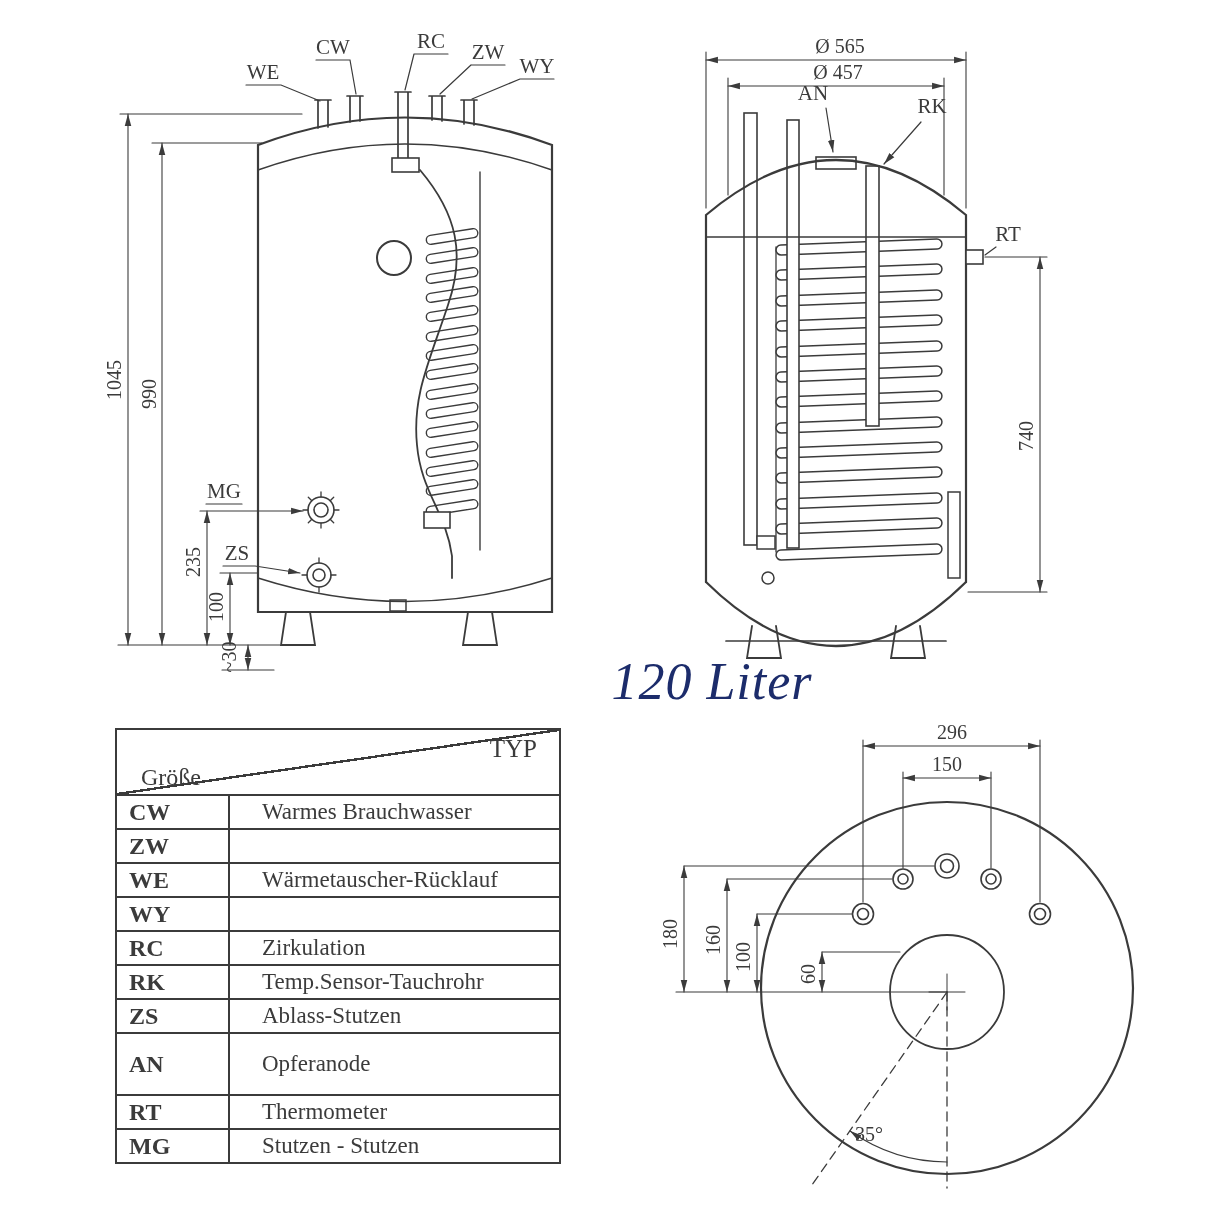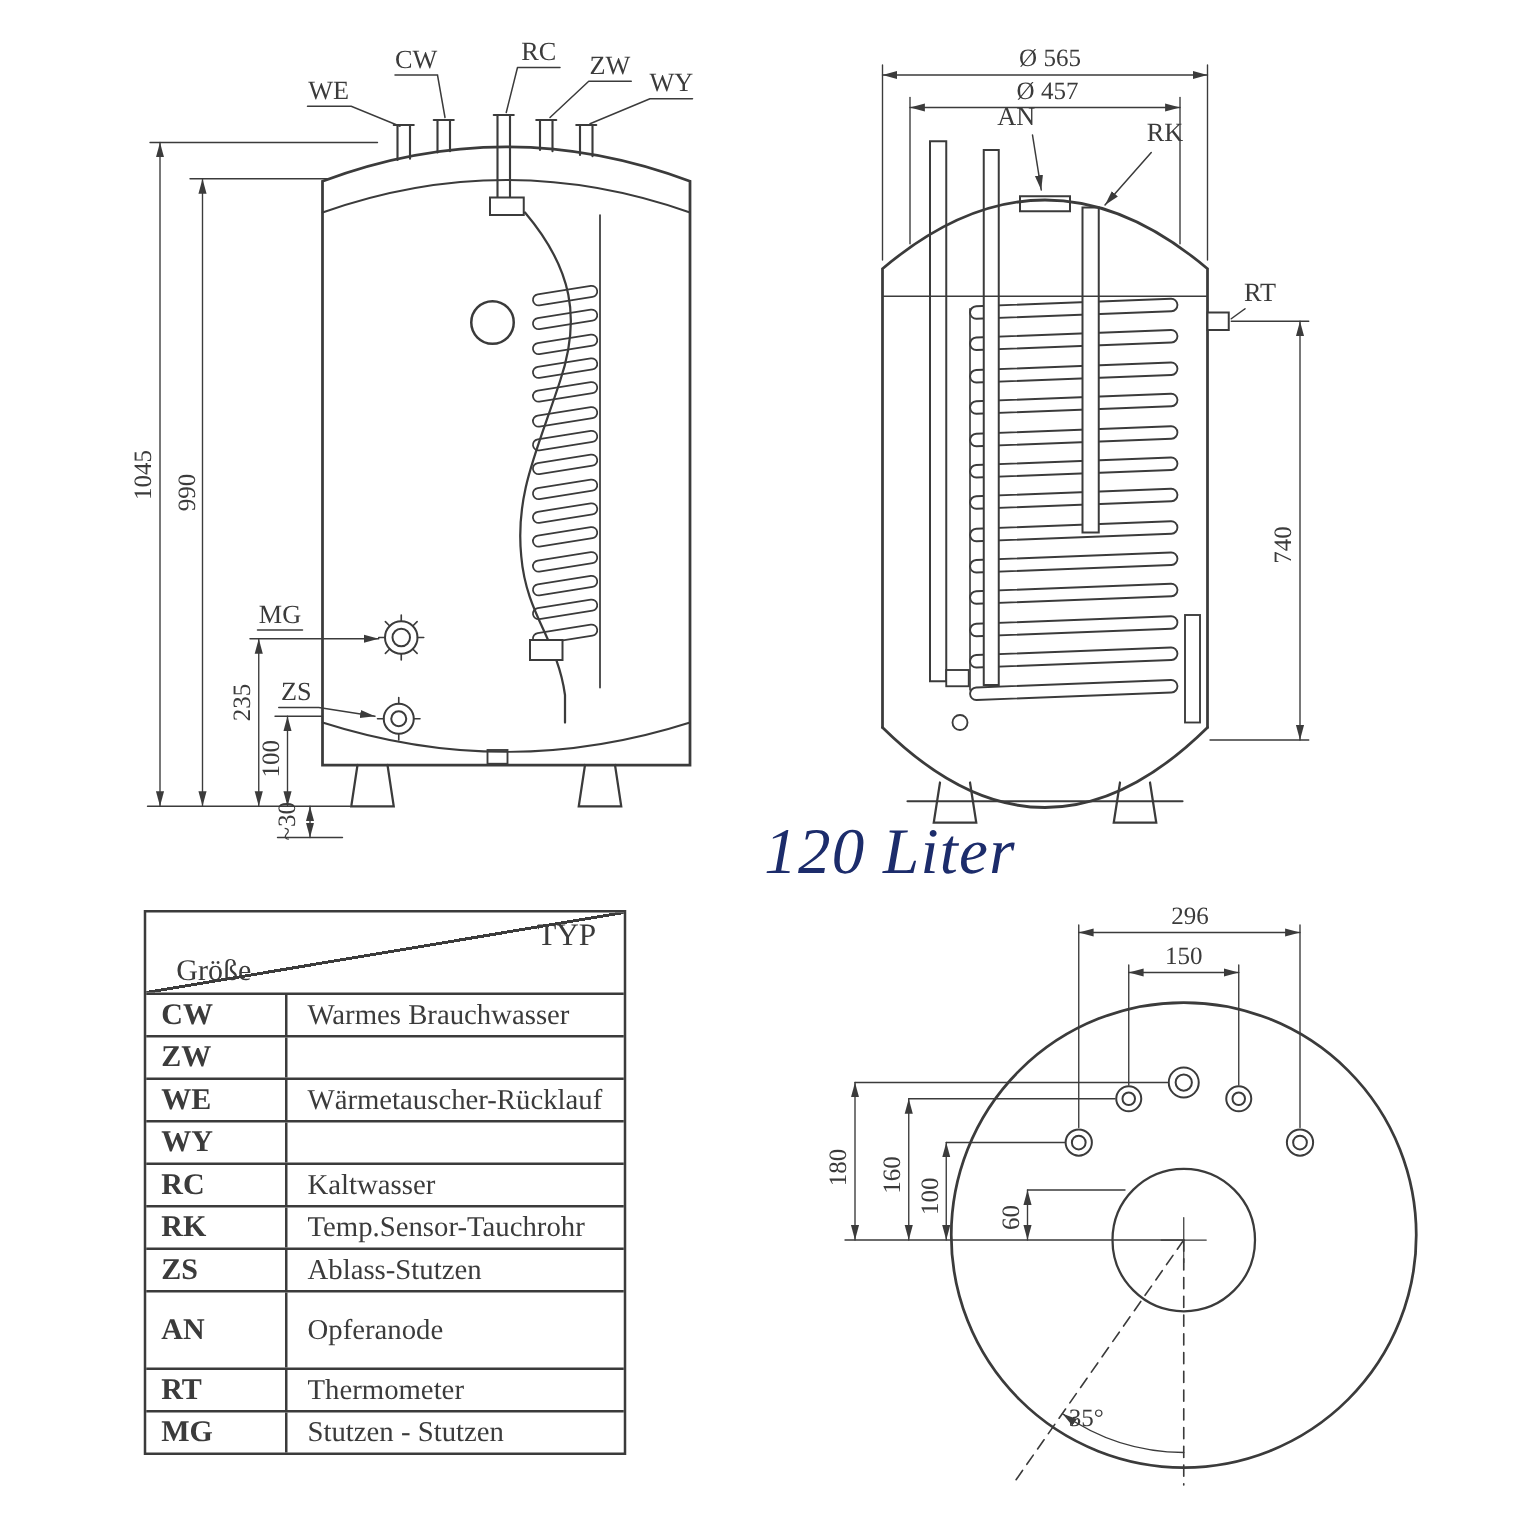--- a/index.html
+++ b/index.html
@@ -18,21 +18,21 @@
   svg text.lbl { font-size:21px; }
   svg text.dim { font-size:20px; }
 
   .title {
     position:absolute; left:540px; top:652px; width:344px; height:62px;
     text-align:center; font-size:52px; line-height:60px;
     color:var(--title,#1c2c6b); letter-spacing:1px;font-style:italic;
   }
 
   .legend {
-    position:absolute; left:115px; top:728px; width:386px;
+    position:absolute; left:115px; top:728px; width:446px;
     border:2.5px solid var(--line,#3b3b3b); background:#fff;
   }
   .legend-header {
     position:relative; height:64px;
     background-image:linear-gradient(to bottom right,
       transparent calc(50% - 1.2px),
       var(--line,#3b3b3b) calc(50% - 1.2px),
       var(--line,#3b3b3b) calc(50% + 1.2px),
       transparent calc(50% + 1.2px));
   }
@@ -42,21 +42,21 @@
     display:grid; grid-template-columns:113px 1fr; height:34px;
     border-top:2px solid var(--line,#3b3b3b);
   }
   .legend-row.tall { height:62px; }
   .legend-row .code {
     border-right:2px solid var(--line,#3b3b3b);
     font-weight:bold; font-size:24px;
     display:flex; align-items:center; padding-left:12px;
   }
   .legend-row .desc {
-    font-size:23px; display:flex; align-items:center; padding-left:16px;
+    font-size:23px; display:flex; align-items:center; padding-left:32px;
   }
 </style>
 </head>
 <body>
 
 <div id="screen">
 
 <svg id="drawing" width="1214" height="1214" viewBox="0 0 1214 1214">
   <defs>
     <marker id="arr" viewBox="0 0 12 8" refX="11" refY="4" markerWidth="13" markerHeight="9" orient="auto-start-reverse" markerUnits="userSpaceOnUse">
@@ -288,21 +288,21 @@
   </div>
   <div class="legend-row">
     <div class="code">WE</div>
     <div class="desc">Wärmetauscher-Rücklauf</div>
   </div>
   <div class="legend-row">
     <div class="code">WY</div>
   </div>
   <div class="legend-row">
     <div class="code">RC</div>
-    <div class="desc">Kaltwasser</div>
+    <div class="desc">Zirkulation</div>
   </div>
   <div class="legend-row">
     <div class="code">RK</div>
     <div class="desc">Temp.Sensor-Tauchrohr</div>
   </div>
   <div class="legend-row">
     <div class="code">ZS</div>
     <div class="desc">Ablass-Stutzen</div>
   </div>
   <div class="legend-row tall">

